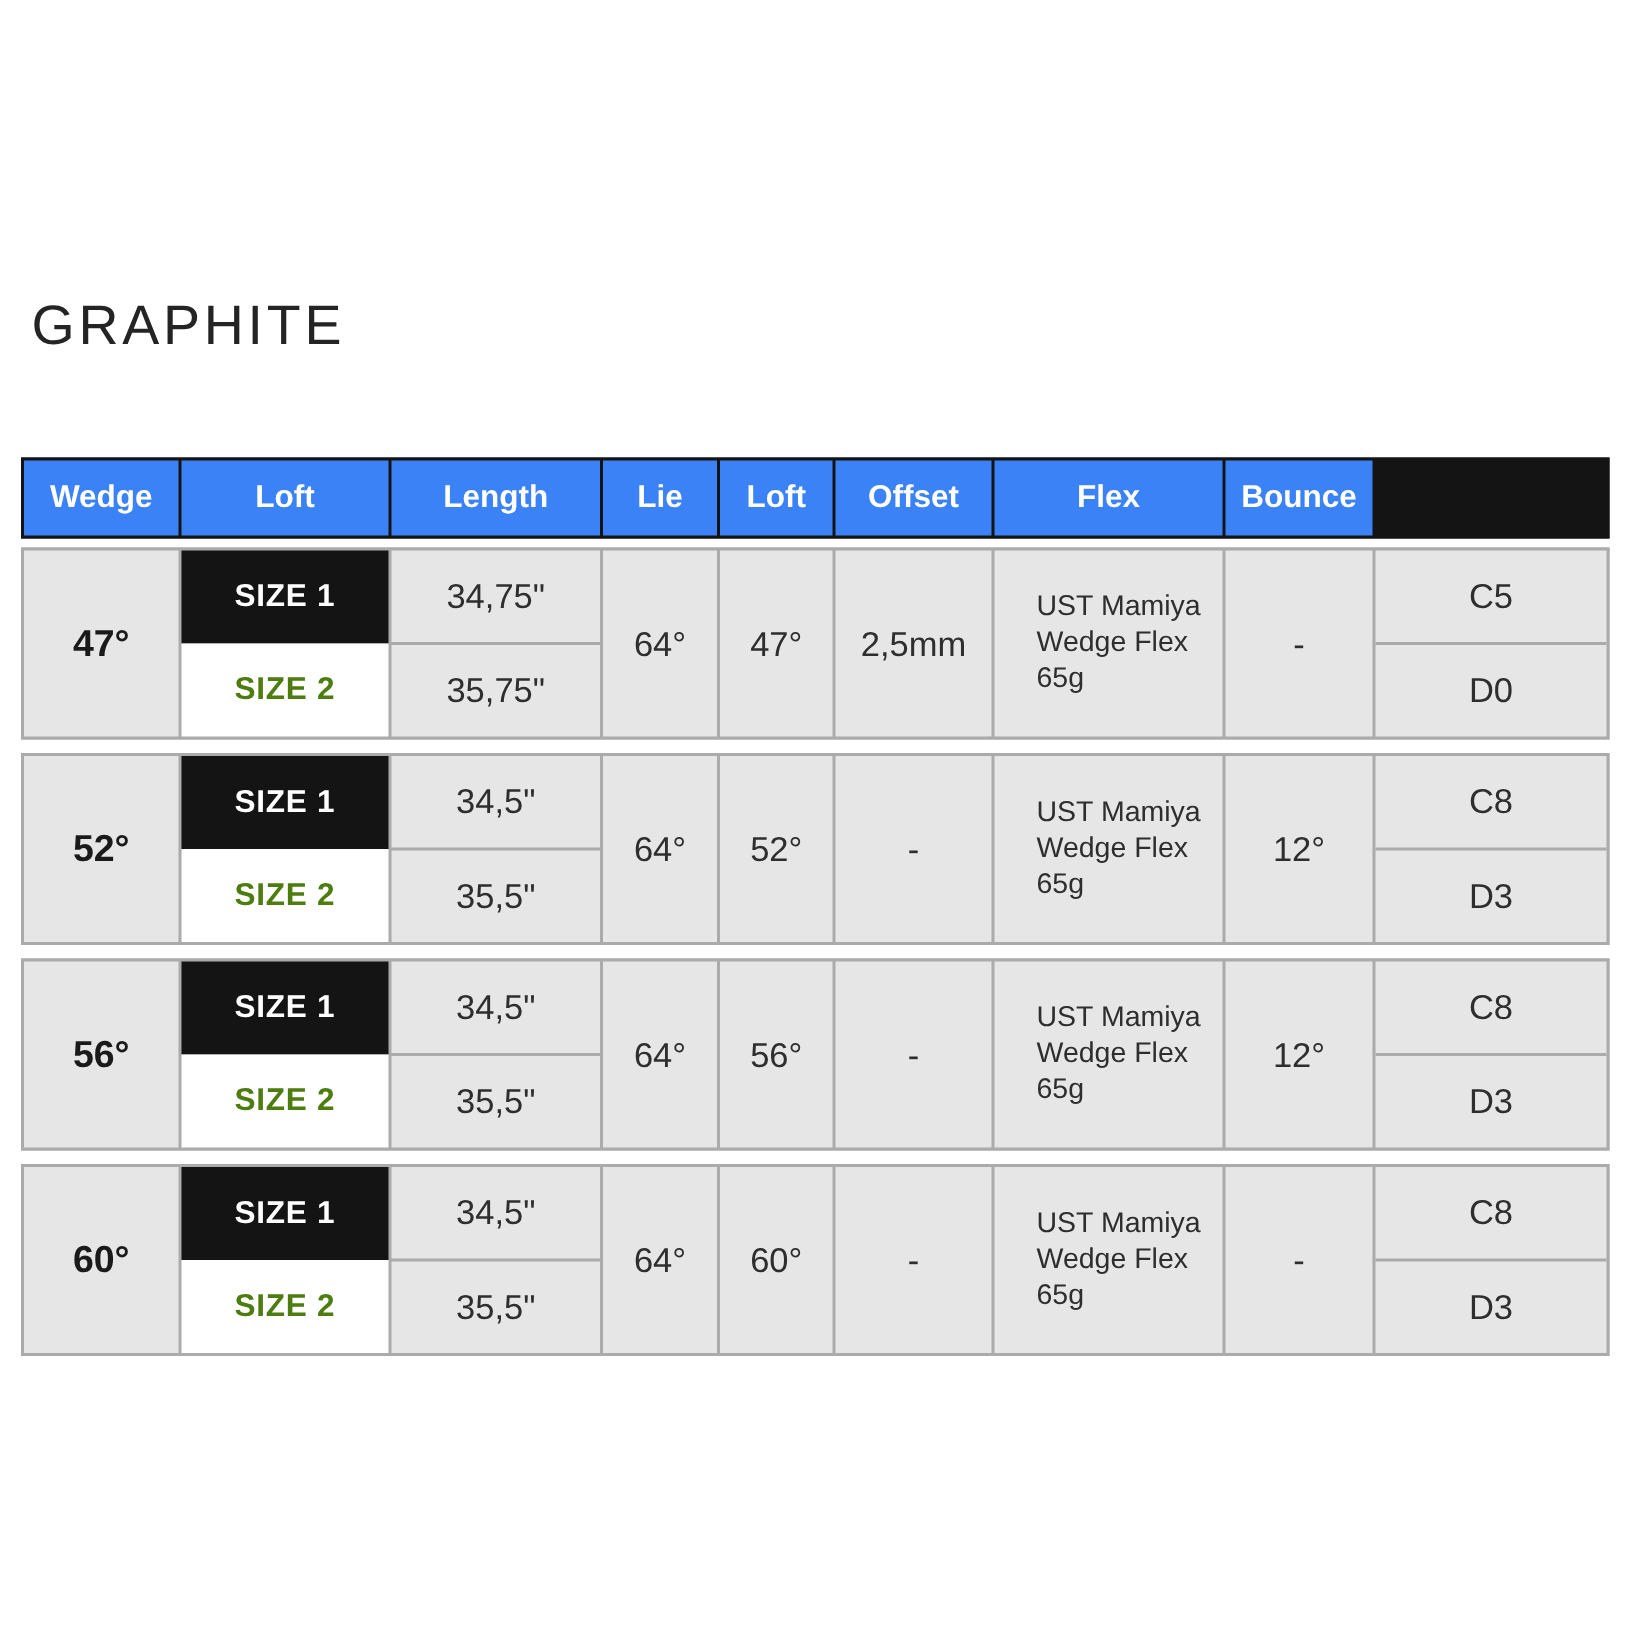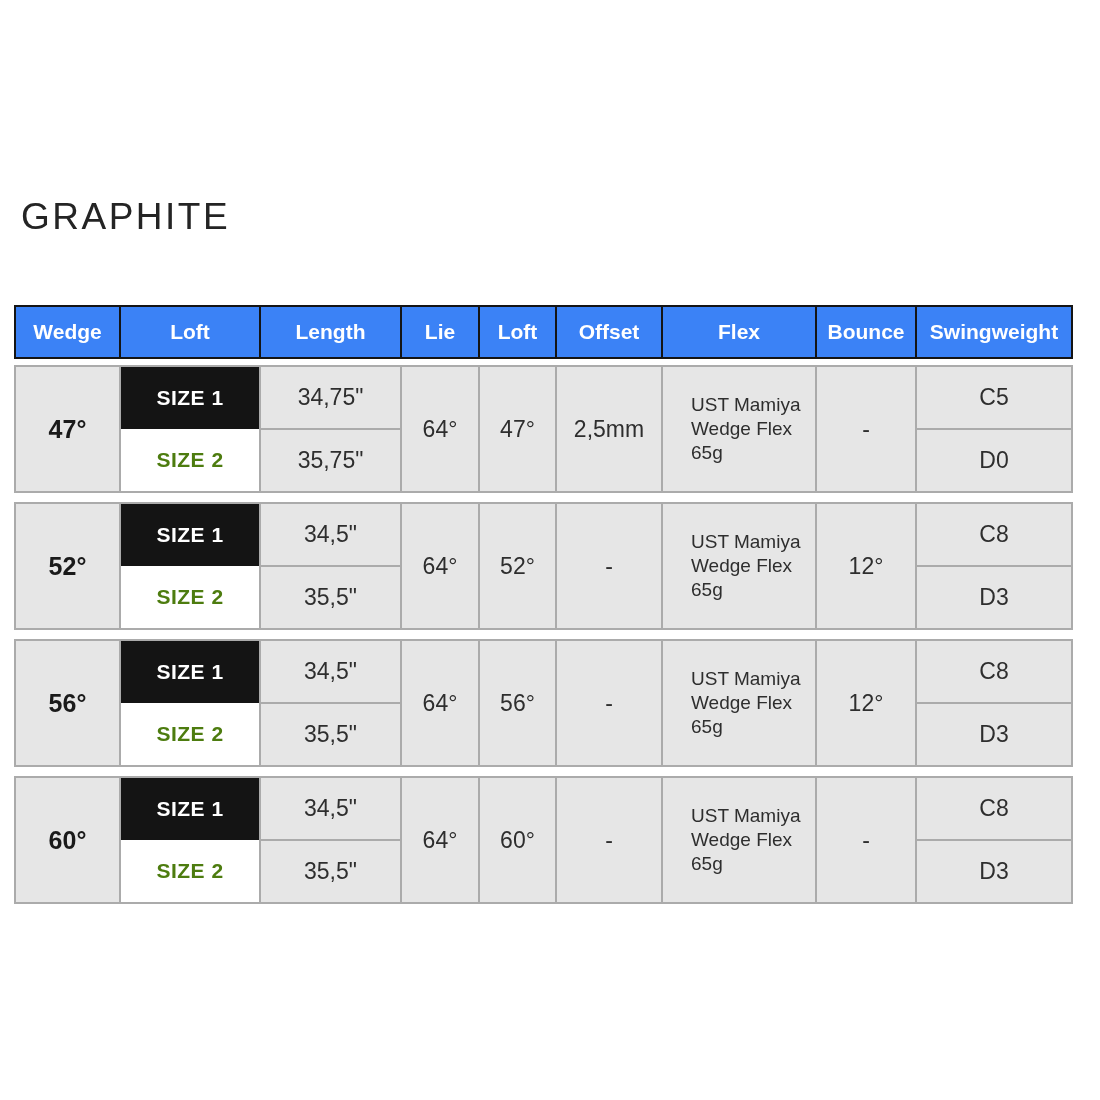--- a/index.html
+++ b/index.html
@@ -95,21 +95,20 @@
 
     <div class="thead">
       <span class="hcell">Wedge</span>
       <span class="hcell">Loft</span>
       <span class="hcell">Length</span>
       <span class="hcell">Lie</span>
       <span class="hcell">Loft</span>
       <span class="hcell">Offset</span>
       <span class="hcell">Flex</span>
       <span class="hcell">Bounce</span>
-      <span class="hcell">Swingweight</span>
     </div>
 
     <div class="block first">
       <div class="cell span2 wedge-cell">47°</div>
       <div class="size-col">
         <div class="size-half size-1">SIZE 1</div>
         <div class="size-half size-2">SIZE 2</div>
       </div>
       <div class="cell c3r1">34,75"</div>
       <div class="cell c3r2">35,75"</div>

